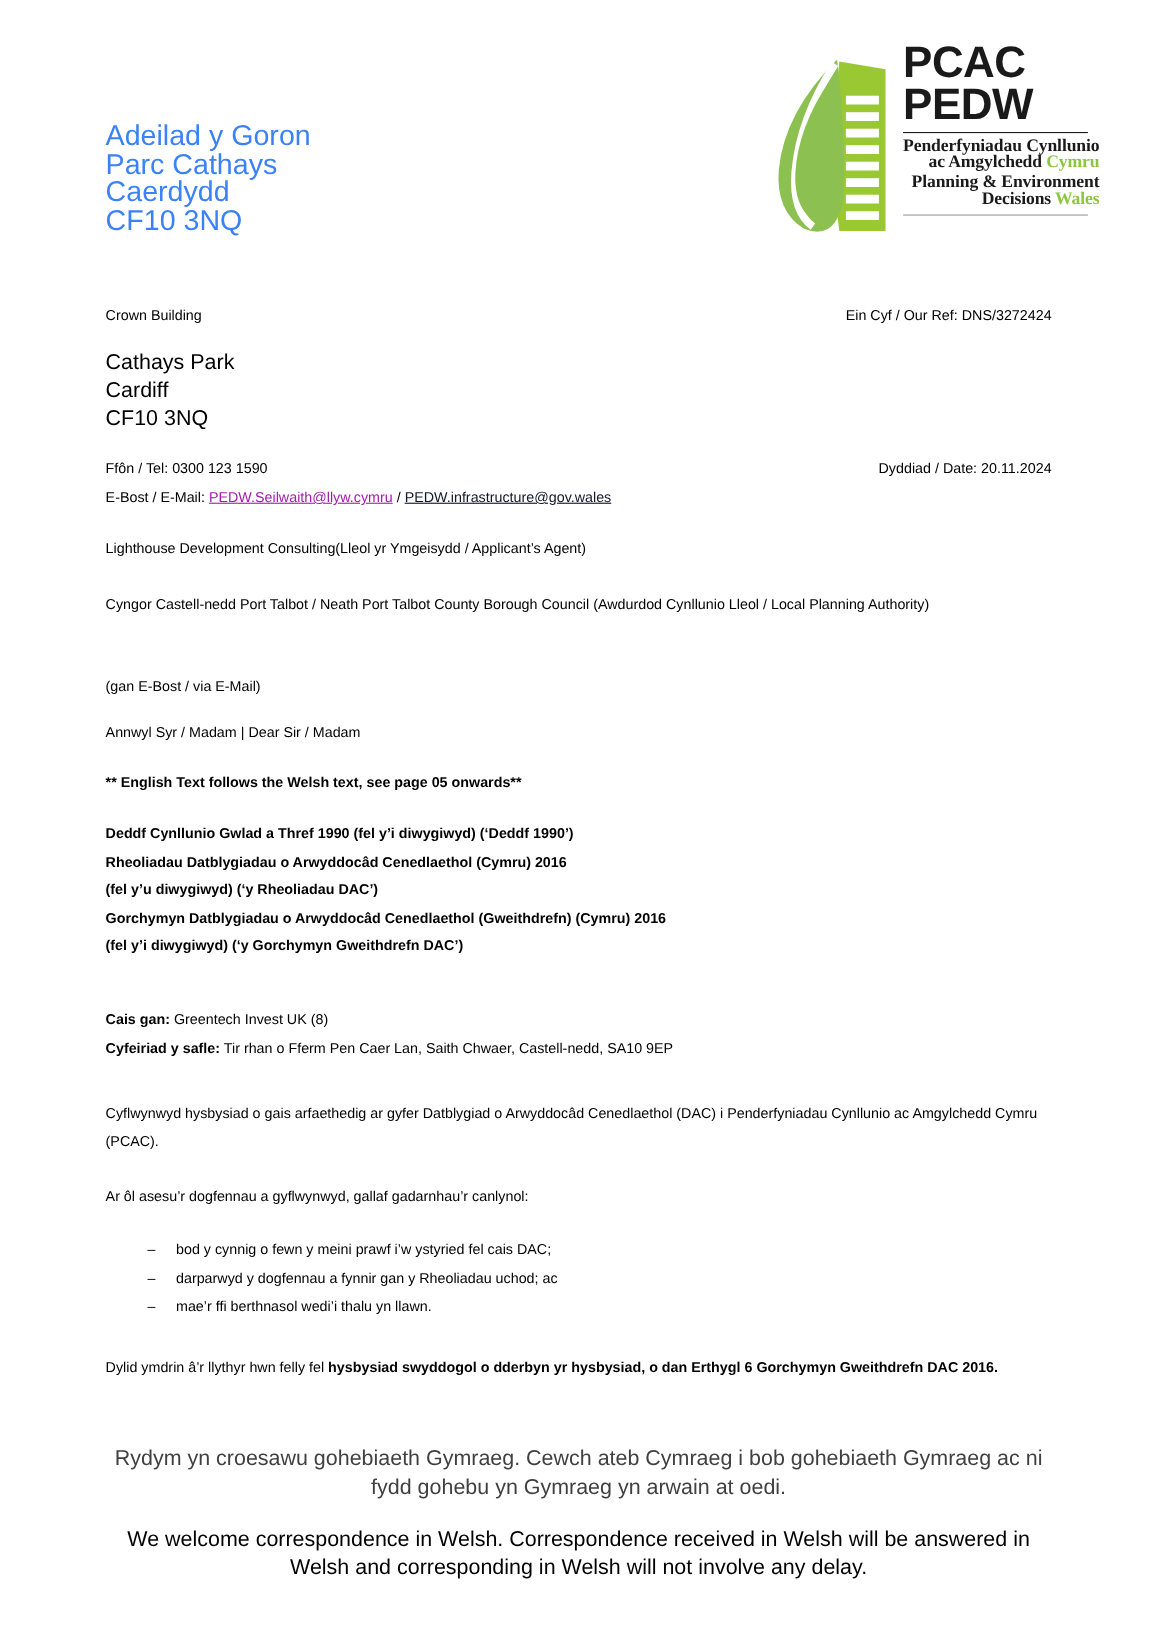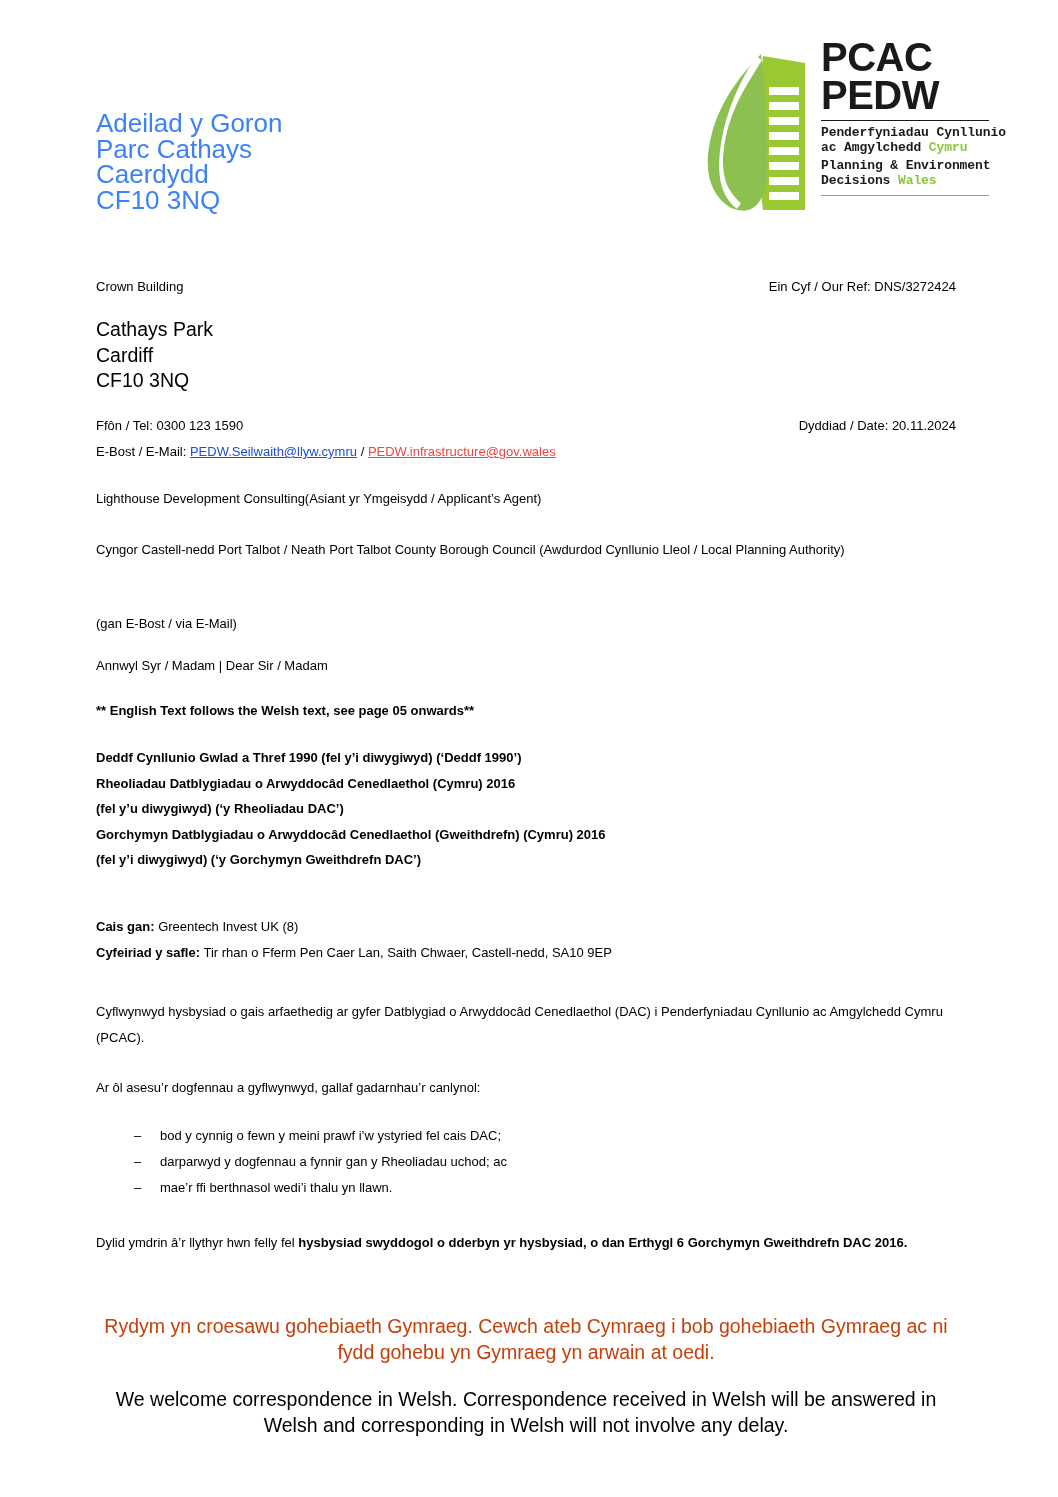--- a/index.html
+++ b/index.html
@@ -51,26 +51,27 @@
     letter-spacing: -0.5px;
     color: #1a1a1a;
   }
   .logo-rule {
     width: 168px;
     height: 1px;
     background: #1a1a1a;
     margin: 6px 0 5px 0;
   }
   .logo-sub {
-    font-family: Liberation Mono, monospace;
+    font-family: Liberation Serif, serif;
     font-weight: bold;
-    font-size: 13px;
+    font-size: 16px;
     line-height: 14.5px;
     color: #1a1a1a;
     letter-spacing: -0.1px;
+    text-align: right;
   }
   .logo-sub .grn { color: #8cc63f; margin-top: 24px; }
   .logo-sub-gap { height: 4px; }
   .logo-rule-b {
     width: 168px;
     height: 1px;
     background: #9a9a9a;
     margin-top: 7px;
   }
 
@@ -134,21 +135,21 @@
   }
 
   .footer {
     position: absolute;
     left: 96px;
     width: 860px;
     text-align: center;
     font-size: 19.5px;
     line-height: 26px;
   }
-  .footer-cy { top: 1313px; color: #c2410c; }
+  .footer-cy { top: 1313px; color: #404040; }
   .footer-en { top: 1386px; color: #000000; }
 </style>
 </head>
 <body>
 
 <div class="page">
 
   <div class="logo">
 
     <div class="logo-mark">
@@ -217,27 +218,27 @@
     <span>
       <span class="welsh">Dyddiad</span>
       <span>/ Date:</span>
       <span>20.11.2024</span>
     </span>
   </div>
 
   <div class="row mail-row">
     <span class="welsh">E-Bost</span>
     <span>/ E-Mail:</span>
-    <a href="#" class="mail" style="color:#1d4ed8;">PEDW.Seilwaith@llyw.cymru</a>
+    <a href="#" class="mail" style="color:#a21caf;">PEDW.Seilwaith@llyw.cymru</a>
     <span>/</span>
-    <a href="#" class="mail" style="color:#ef4444;">PEDW.infrastructure@gov.wales</a>
+    <a href="#" class="mail" style="color:#0f172a;">PEDW.infrastructure@gov.wales</a>
   </div>
 
   <div class="row agent-row">
-    <span>Lighthouse Development Consulting</span><span>(</span><span class="welsh">Asiant yr Ymgeisydd</span>
+    <span>Lighthouse Development Consulting</span><span>(</span><span class="welsh">Lleol yr Ymgeisydd</span>
     <span>/ Applicant’s Agent)</span>
   </div>
 
   <div class="row lpa-row">
     <span class="welsh">Cyngor Castell-nedd Port Talbot</span>
     <span>/ Neath Port Talbot County Borough Council (</span><span class="welsh">Awdurdod Cynllunio Lleol</span>
     <span>/ Local Planning Authority)</span>
   </div>
 
   <div class="row via-row">

